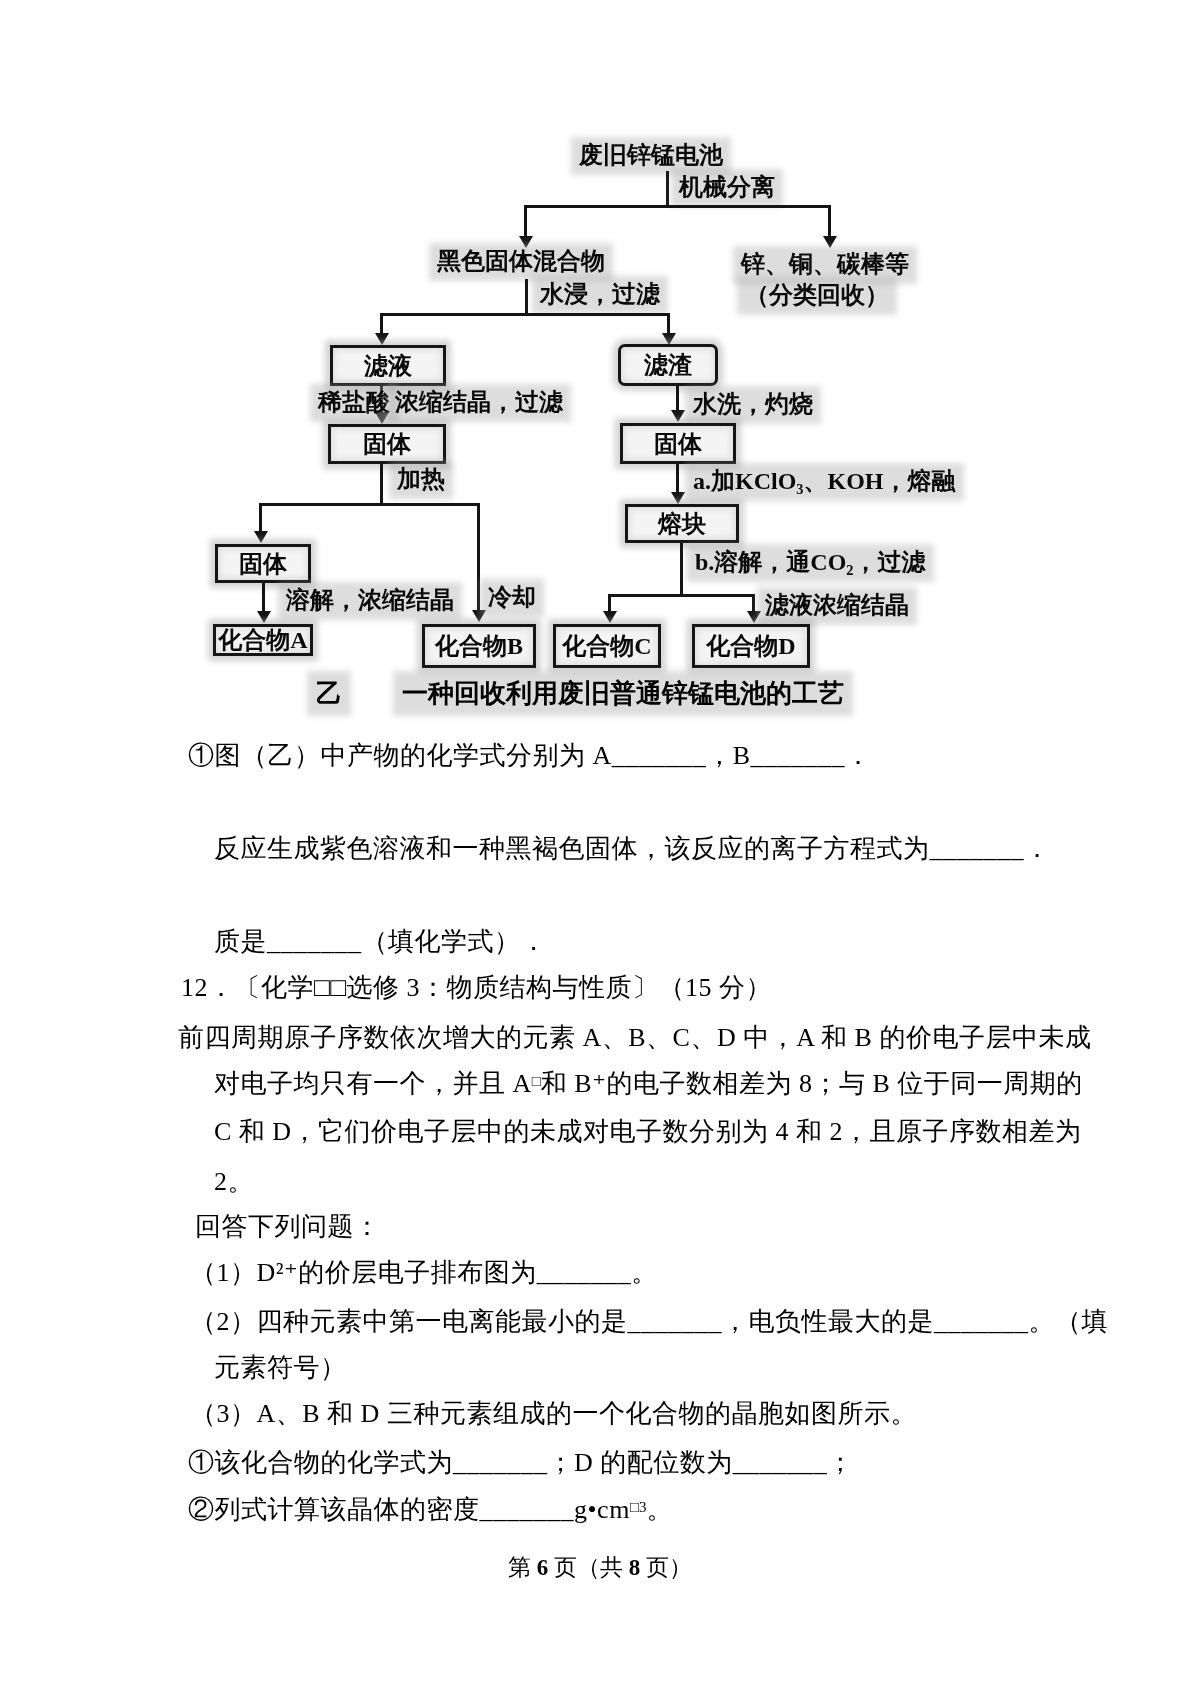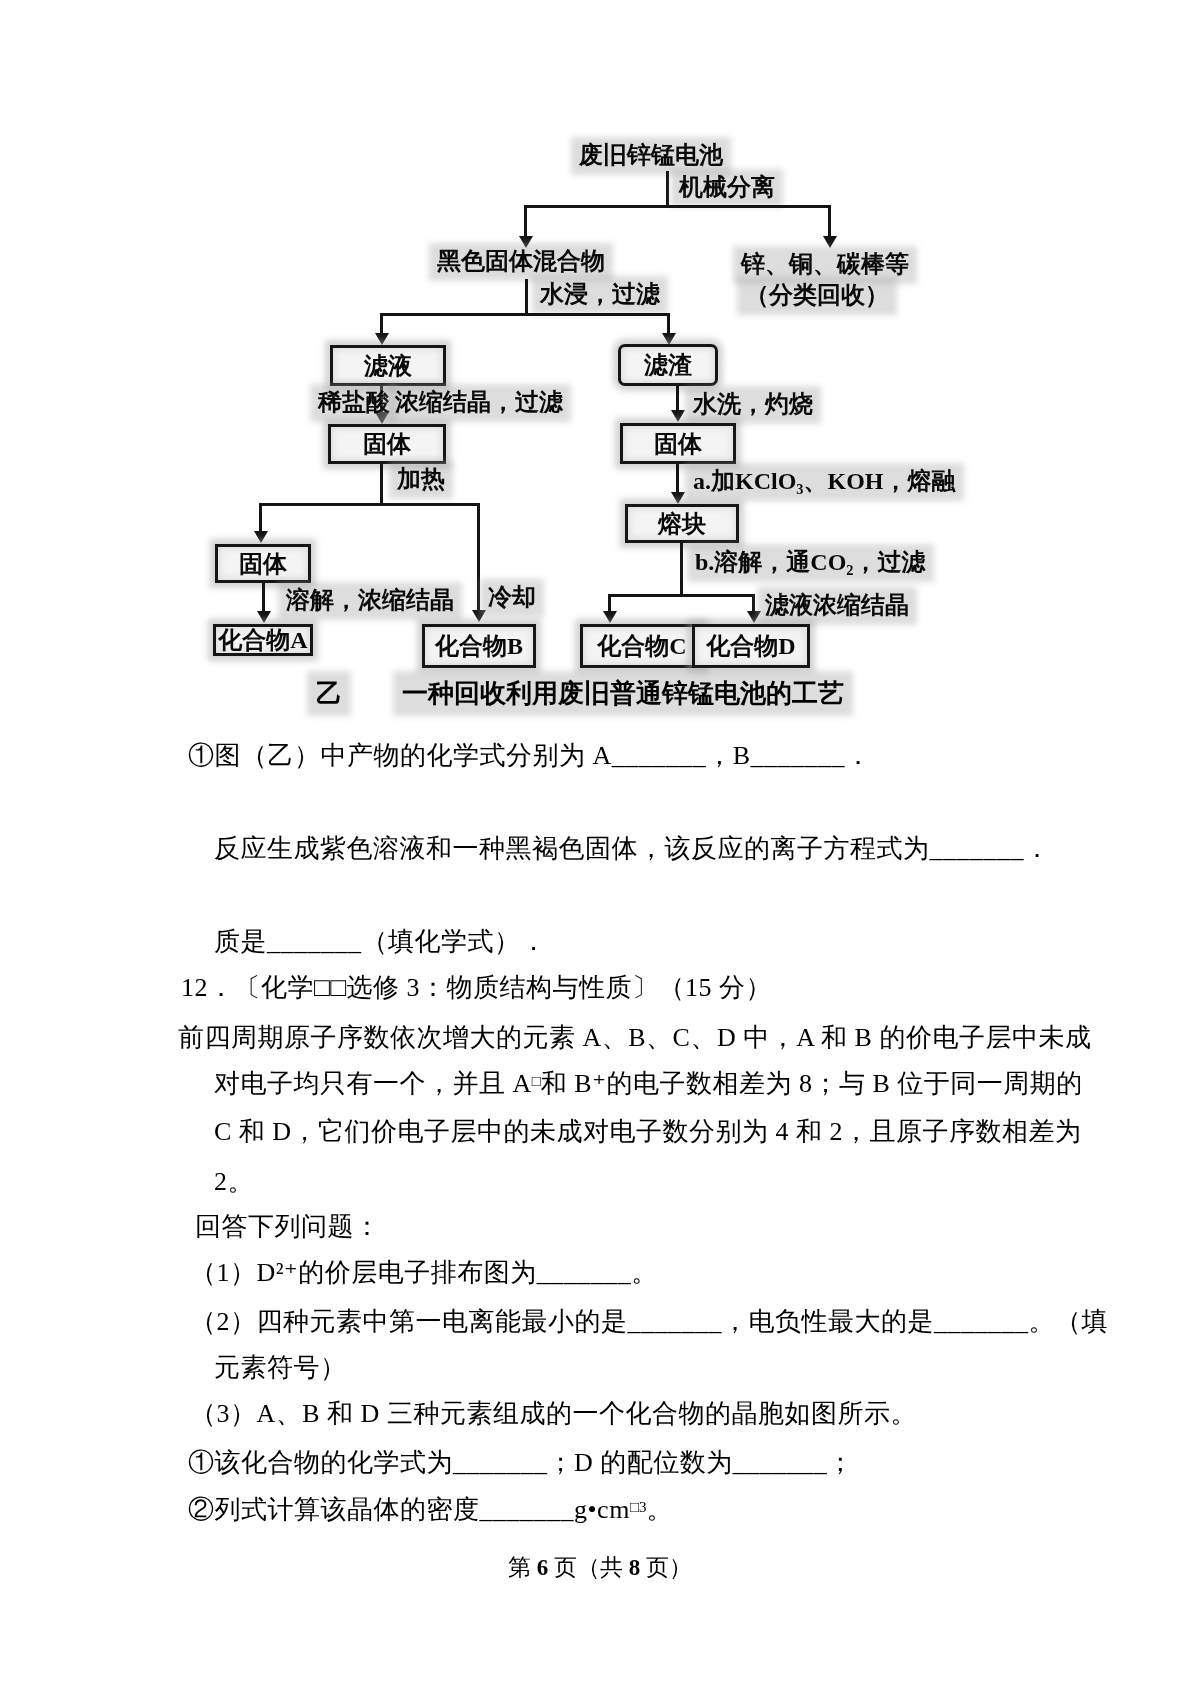--- a/index.html
+++ b/index.html
@@ -101,21 +101,21 @@
     <div class="fc-text" style="left:692px;top:549px;">b.溶解，通CO₂，过滤</div>
     <div class="hl" style="left:608px;top:594px;width:147px;"></div>
     <div class="vl" style="left:608px;top:594px;height:19px;"></div>
     <div class="ah" style="left:603px;top:611px;"></div>
     <div class="vl" style="left:752px;top:594px;height:19px;"></div>
     <div class="ah" style="left:747px;top:611px;"></div>
     <div class="fc-text" style="left:762px;top:592px;">滤液浓缩结晶</div>
 
     <div class="fc-box" style="left:213px;top:624px;width:100px;height:32px;">化合物A</div>
     <div class="fc-box" style="left:422px;top:624px;width:114px;height:44px;">化合物B</div>
-    <div class="fc-box" style="left:580px;top:624px;width:124px;height:44px;font-family:Liberation Serif, serif;">化合物C</div>
+    <div class="fc-box" style="left:553px;top:624px;width:108px;height:44px;font-family:Liberation Serif, serif;">化合物C</div>
     <div class="fc-box" style="left:692px;top:624px;width:118px;height:44px;">化合物D</div>
 
     <div class="cap" style="left:312px;top:676px;">乙</div>
     <div class="cap" style="left:398px;top:676px;">一种回收利用废旧普通锌锰电池的工艺</div>
   </div>
 
   <p class="tl" style="left:170px;top:720px;">①图（乙）中产物的化学式分别为 A_______，B_______．</p>
   <p class="tl" style="left:196px;top:813px;">反应生成紫色溶液和一种黑褐色固体，该反应的离子方程式为_______．</p>
   <p class="tl" style="left:196px;top:906px;">质是_______（填化学式）．</p>
 

